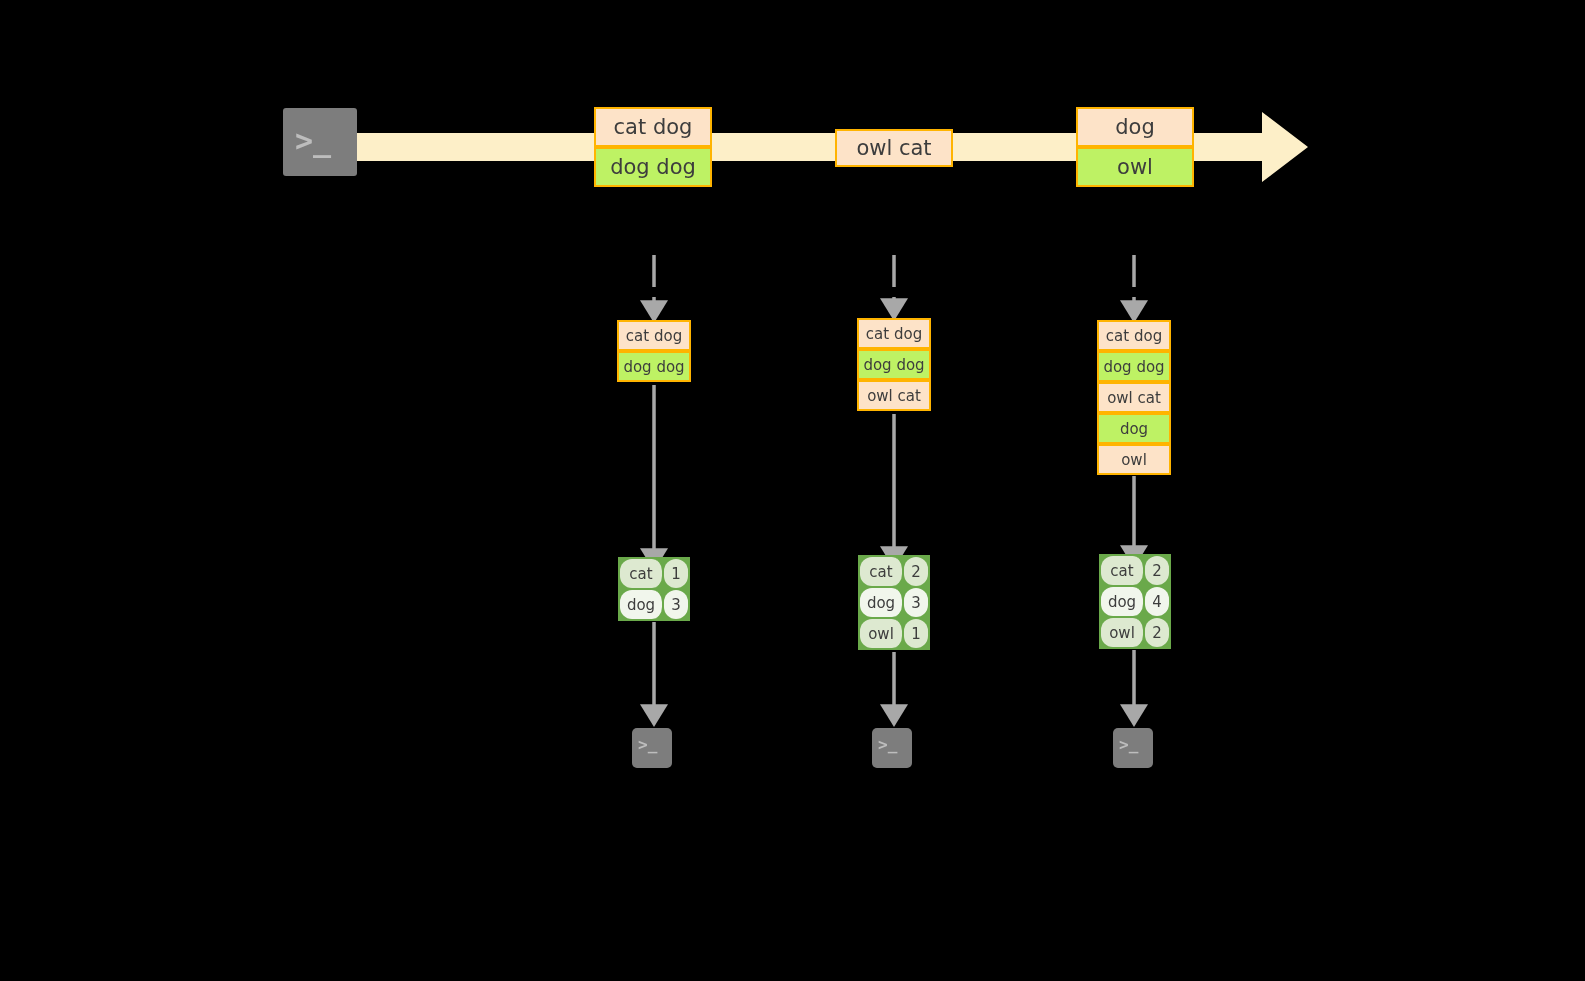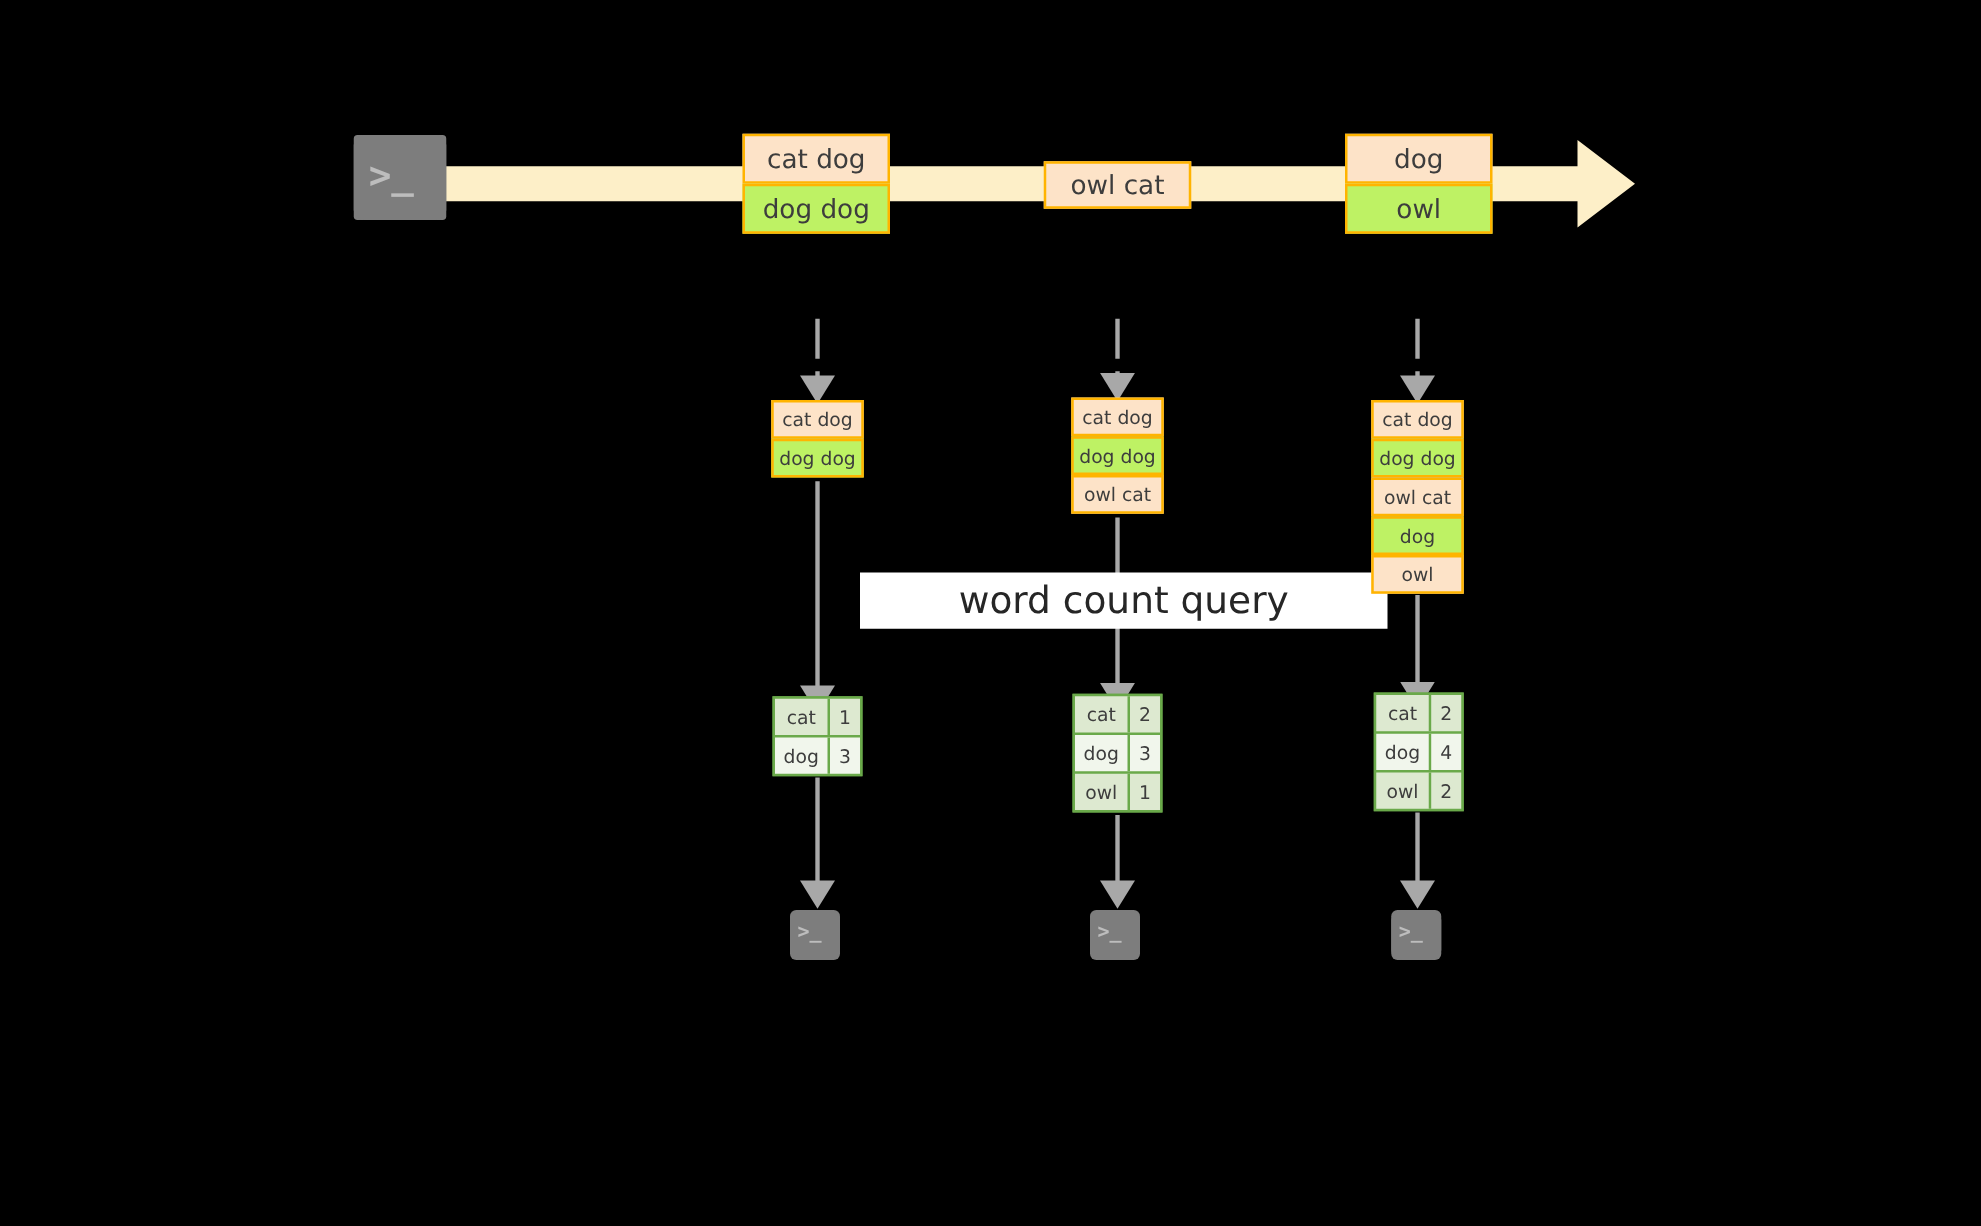--- a/index.html
+++ b/index.html
@@ -89,20 +89,21 @@
     border-bottom: 2px solid #6AA94A;
   }
   .grow:last-child { border-bottom: none; }
   .gkey, .gval {
     display: flex;
     align-items: center;
     justify-content: center;
     box-sizing: border-box;
     color: #3d3d3d;
     white-space: nowrap;
+    border-radius: 12px;
   }
   .gkey { border-right: 2px solid #6AA94A; }
   .grow.dark  .gkey, .grow.dark  .gval { background: #DDE9D0; }
   .grow.light .gkey, .grow.light .gval { background: #F1F6EC; }
 
   
   .band {
     position: absolute;
     background: #FFFFFF;
     display: flex;
@@ -164,21 +165,20 @@
     <div class="obox dark" style="left:617px; top:320px; width:74px; height:31px; font-size:15px;">cat dog</div>
     <div class="obox light" style="left:617px; top:351px; width:74px; height:31px; font-size:15px;">dog dog</div>
   </div>
 
   <div>
     <div class="obox dark" style="left:857px; top:318px; width:74px; height:31px; font-size:15px;">cat dog</div>
     <div class="obox light" style="left:857px; top:349px; width:74px; height:31px; font-size:15px;">dog dog</div>
     <div class="obox dark" style="left:857px; top:380px; width:74px; height:31px; font-size:15px;">owl cat</div>
   </div>
 
-  <div class="band" style="left:688px; top:458px; width:422px; height:45px; font-size:30px;">word count query</div>
 
   <div style="position:absolute; left:0; top:0;">
     <div class="obox dark" style="left:1097px; top:320px; width:74px; height:31px; font-size:15px;">cat dog</div>
     <div class="obox light" style="left:1097px; top:351px; width:74px; height:31px; font-size:15px;">dog dog</div>
     <div class="obox dark" style="left:1097px; top:382px; width:74px; height:31px; font-size:15px;">owl cat</div>
     <div class="obox light" style="left:1097px; top:413px; width:74px; height:31px; font-size:15px;">dog</div>
     <div class="obox dark" style="left:1097px; top:444px; width:74px; height:31px; font-size:15px;">owl</div>
   </div>
 
   <div class="gtable" style="left:618px; top:557px; width:72px; height:64px;">

